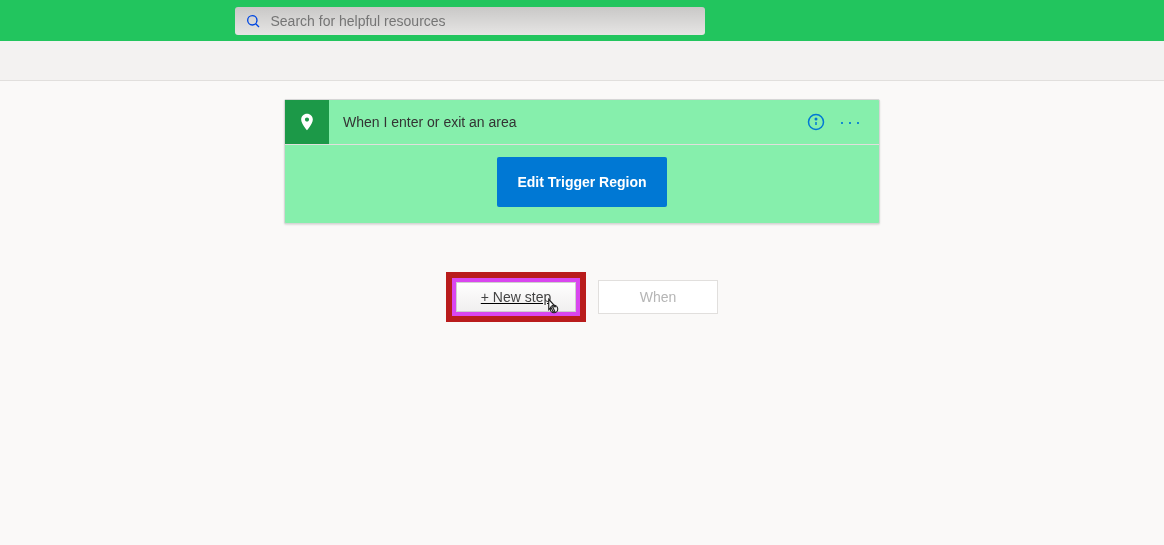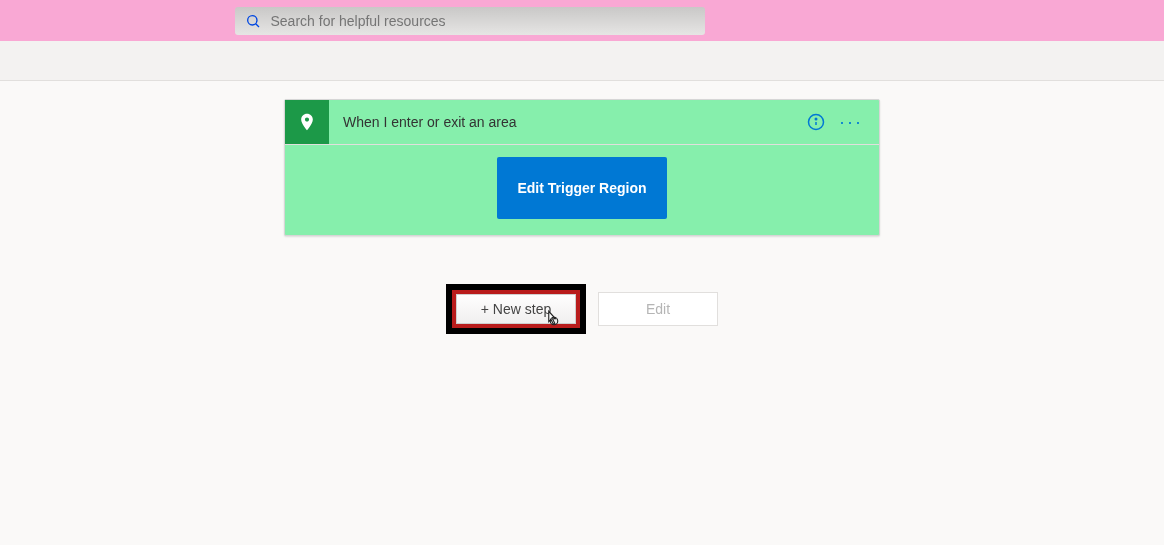--- a/index.html
+++ b/index.html
@@ -5,21 +5,21 @@
     * { margin: 0; padding: 0; box-sizing: border-box; }
     body {
       font-family: "Segoe UI", -apple-system, sans-serif;
       background: #faf9f8;
       width: 1164px;
       height: 545px;
       overflow: hidden;
     }
     .topbar {
       height: 41px;
-      background: #f9a8d4;
+      background: #22c55e;
       display: flex;
       align-items: center;
       justify-content: center;
     }
     .searchbox {
       width: 470px;
       height: 28px;
       background: linear-gradient(#c9c8c7, #e6e5e4);
       border-radius: 3px;
       display: flex;
@@ -103,39 +103,40 @@
     .trigger-body {
       border-top: 1px solid #e1dfdd;
       padding: 12px 0 16px 0;
       display: flex;
       justify-content: center;
     }
     .edit-region-btn {
       background: #0078d4;
       color: #fff;
       border: none;
-      padding: 23px 20px;
+      padding: 17px 20px;
       font-size: 14px;
       font-weight: 600;
       border-radius: 2px;
       cursor: pointer;
       font-family: inherit;
     }
     .action-row {
       margin-top: 48px;
       display: flex;
       gap: 12px;
       align-items: center;
       justify-content: center;
     }
     .new-step-wrapper {
-      border: 6px solid #000000;
+      border: 6px solid #b91c1c;
       padding: 4px;
-      background: #b91c1c;
+      background: #d946ef;
       position: relative;
+      text-decoration: underline;
     }
     .new-step-btn {
       width: 120px;
       height: 30px;
       border: 1px solid #cfcfcf;
       background: linear-gradient(#fefefe, #f0efef);
       color: #444;
       font-size: 14px;
       cursor: pointer;
       font-family: inherit;
@@ -207,16 +208,16 @@
   <div class="action-row">
     <div class="new-step-wrapper">
       <button class="new-step-btn">
         <span>+ New step</span>
       </button>
       <svg class="cursor-overlay" viewBox="0 0 24 24" fill="none" stroke="#222" stroke-width="1.5">
         <path d="M9 3 L9 17 L12 14 L15 20 L17 19 L14 13 L18 13 Z" fill="#fff"></path>
         <circle cx="16" cy="16" r="5" fill="none"></circle>
       </svg>
     </div>
-    <button class="save-btn" disabled="">Edit</button>
+    <button class="save-btn" disabled="">When</button>
   </div>
 
 </div>
 
 </body></html>

